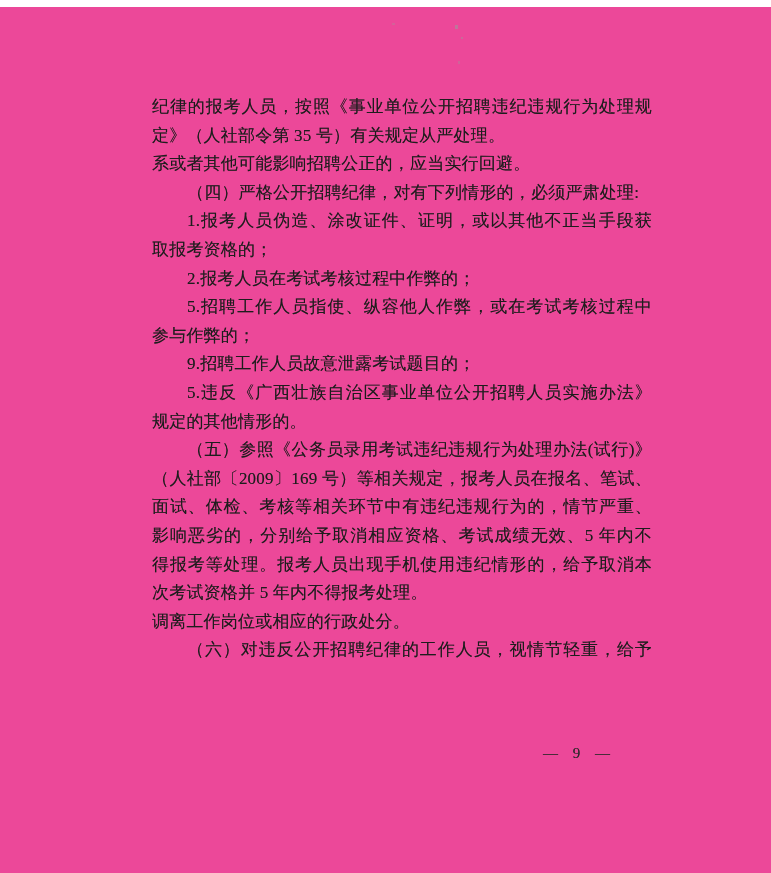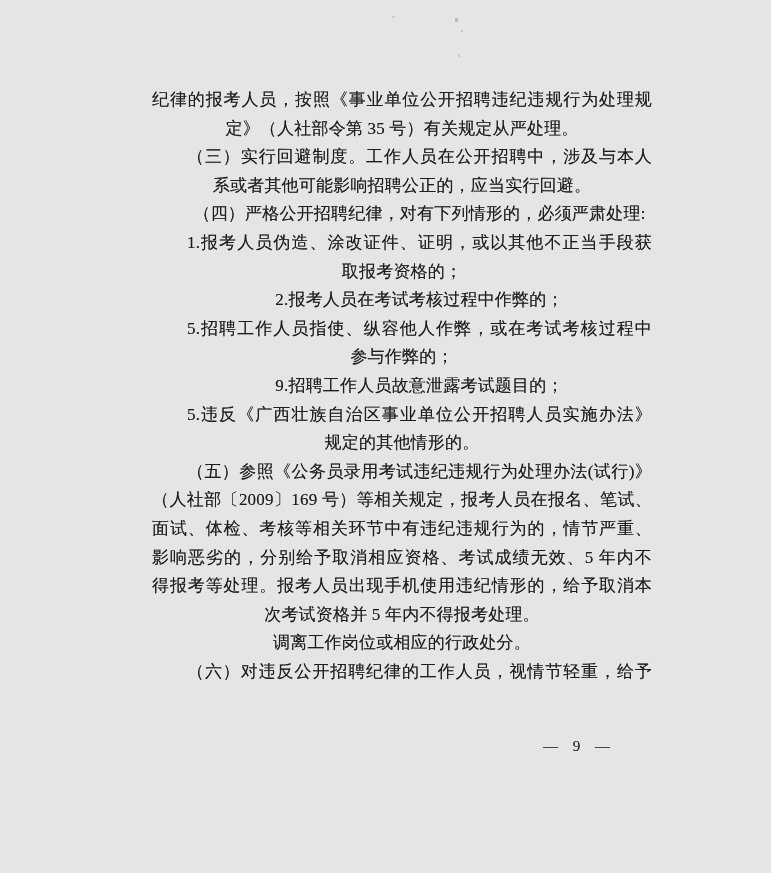--- a/index.html
+++ b/index.html
@@ -10,35 +10,36 @@
   body {
     width: 771px;
     height: 873px;
     position: relative;
     overflow: hidden;
     font-family: "Liberation Serif", "DejaVu Serif", serif;
   }
   .page {
     position: absolute;
     inset: 0;
-    background: #e5e5e5;
+    background: #ec4899;
+    margin-top: 7px;
   }
   .textblock {
     position: absolute;
     left: 152px;
     top: 86px;
     width: 500px;
     color: #1d1d1d;
   }
   .line {
     height: 28.6px;
     line-height: 28.6px;
     font-size: 17px;
     letter-spacing: 0.2px;
-    text-align: center;
+    text-align: left;
     white-space: normal;
     text-shadow: 0 0 0.5px rgba(30,30,30,0.55);
   }
   
   .jf {
     text-align: justify;
     text-align-last: justify;
   }
   
   .ps {
@@ -72,21 +73,20 @@
 <div class="page">
 
   <span class="speck s1"></span>
   <span class="speck s2"></span>
   <span class="speck s3"></span>
   <span class="speck s4"></span>
 
   <div class="textblock">
     <div class="line jf">纪律的报考人员，按照《事业单位公开招聘违纪违规行为处理规</div>
     <div class="line">定》（人社部令第 35 号）有关规定从严处理。</div>
-    <div class="line ps jf">（三）实行回避制度。工作人员在公开招聘中，涉及与本人</div>
     <div class="line">系或者其他可能影响招聘公正的，应当实行回避。</div>
     <div class="line ps">（四）严格公开招聘纪律，对有下列情形的，必须严肃处理:</div>
     <div class="line ps jf">1.报考人员伪造、涂改证件、证明，或以其他不正当手段获</div>
     <div class="line">取报考资格的；</div>
     <div class="line ps">2.报考人员在考试考核过程中作弊的；</div>
     <div class="line ps jf">5.招聘工作人员指使、纵容他人作弊，或在考试考核过程中</div>
     <div class="line">参与作弊的；</div>
     <div class="line ps">9.招聘工作人员故意泄露考试题目的；</div>
     <div class="line ps jf">5.违反《广西壮族自治区事业单位公开招聘人员实施办法》</div>
     <div class="line">规定的其他情形的。</div>

